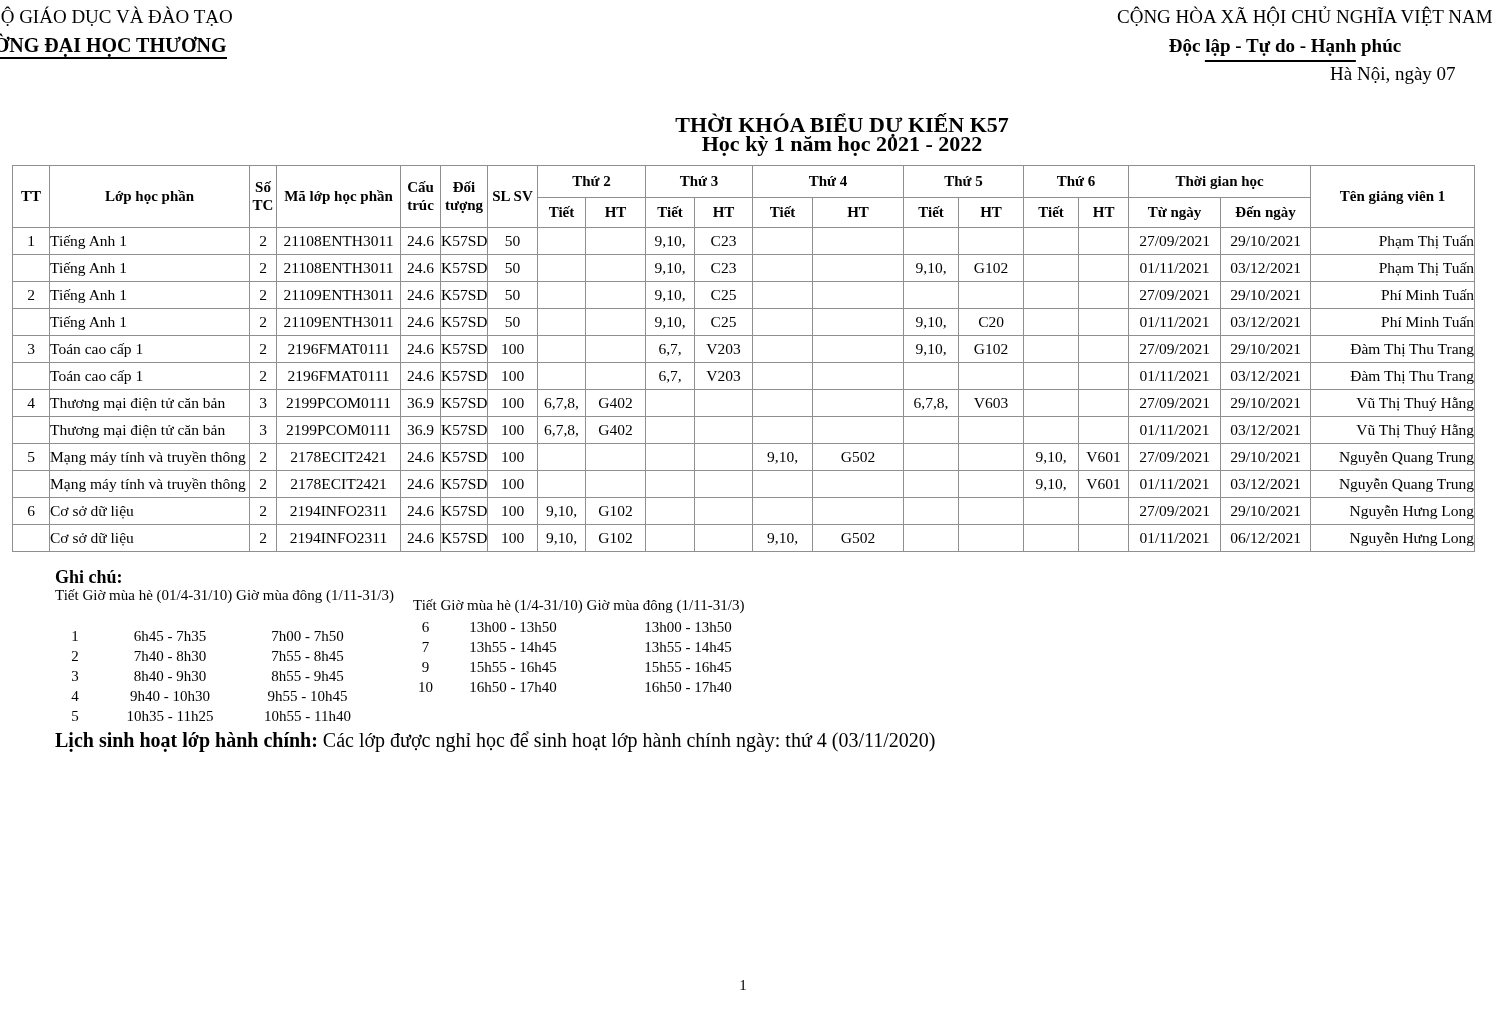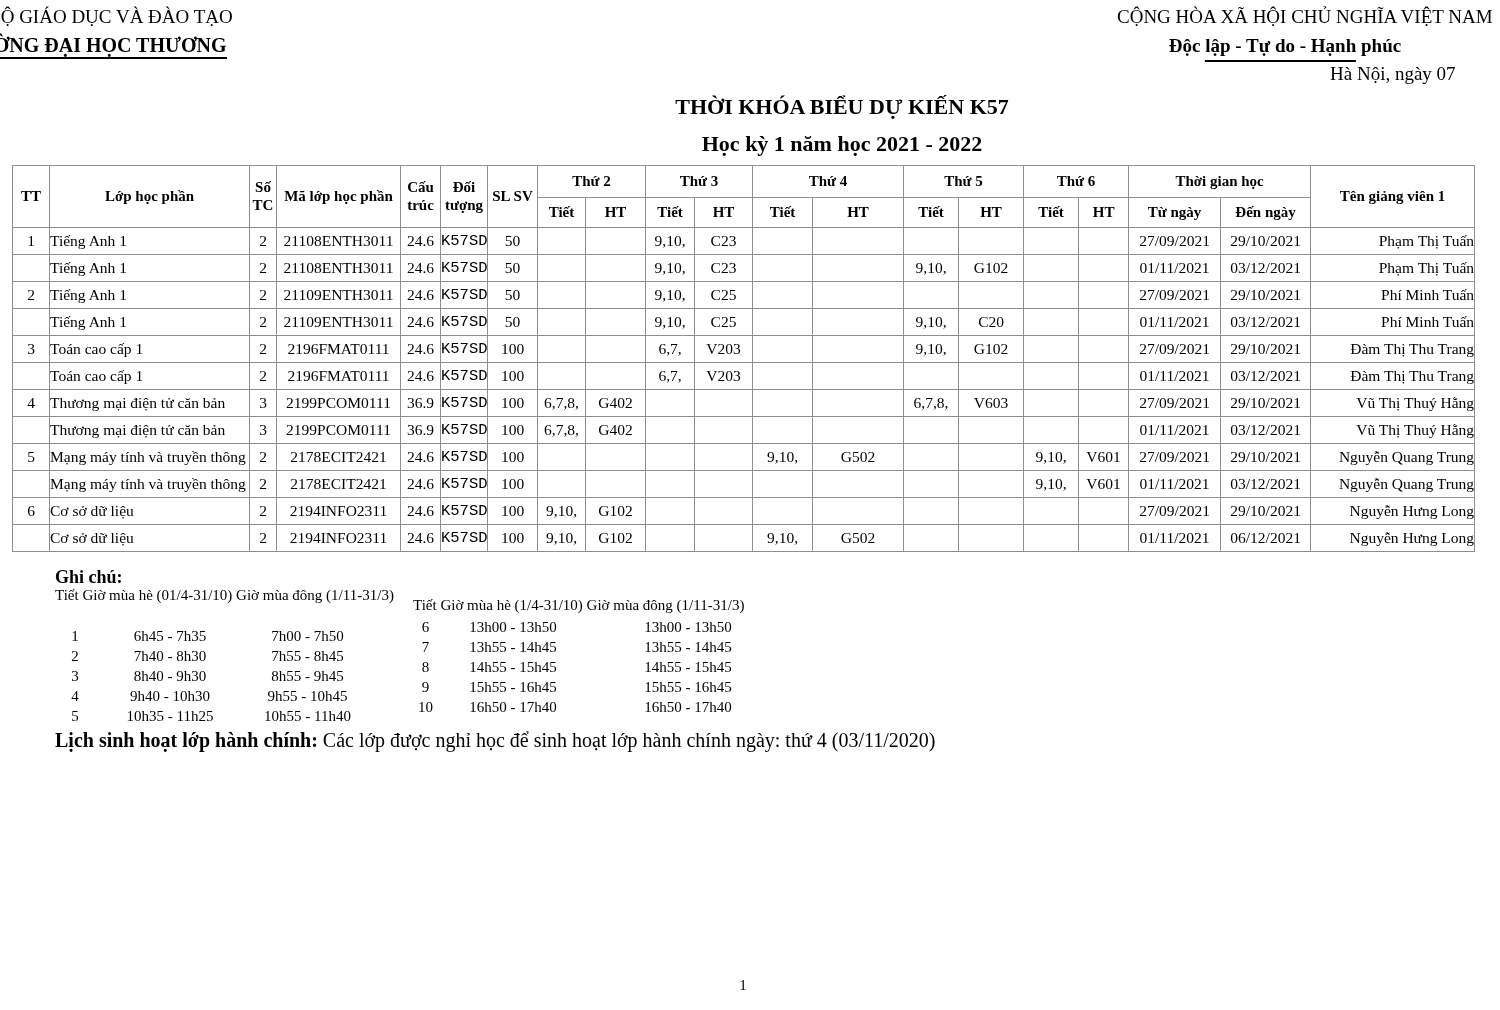--- a/index.html
+++ b/index.html
@@ -31,21 +31,21 @@
     line-height:1.15;white-space:normal;
   }
   thead tr.r1{height:32px;}
   thead tr.r2{height:30px;}
   tbody tr{height:27px;}
   table.tt td{white-space:nowrap;vertical-align:middle;}
   th.clip{white-space:nowrap;padding:0;}
   td.tt{text-align:center;vertical-align:top;padding-top:3px;}
   td.name{text-align:left;padding-left:7px;}
   td.c{text-align:center;}
-  td.dt{text-align:left;padding-left:3px;font-family:Liberation Mono, monospace;}
+  td.dt{text-align:left;padding-left:3px;}
   td.num{text-align:center;padding-right:5px;}
   td.gv{text-align:right;padding-left:7px;}
 
   
   .note-title{font-size:18px;font-weight:bold;}
   .note-head{font-size:15px;line-height:17px;}
   .note-head-left{width:348px;white-space:normal;}
   .note-row{height:20px;line-height:20px;font-size:15px;}
   .nc1,.nc2,.nc3{display:inline-block;text-align:center;vertical-align:top;}
   .note-left .nc1{width:40px;}
@@ -65,21 +65,21 @@
 <div class="abs" style="left:-50px;top:34px;">
   <span class="h-uni">TRƯỜNG ĐẠI HỌC THƯƠNG</span>
 </div>
 
 <div class="abs h-line" style="left:1117px;top:6px;">CỘNG HÒA XÃ HỘI CHỦ NGHĨA VIỆT NAM</div>
 <div class="abs h-motto h-center" style="left:1285px;top:35px;">
   <span>Độc </span><span class="u">lập - Tự do - Hạnh</span><span> phúc</span>
 </div>
 <div class="abs h-line" style="left:1330px;top:63px;">Hà Nội, ngày 07</div>
 
-<div class="abs title h-center" style="left:842px;top:94px;">THỜI KHÓA BIỂU DỰ KIẾN K57</div>
+<div class="abs title h-center" style="left:842px;top:112px;">THỜI KHÓA BIỂU DỰ KIẾN K57</div>
 <div class="abs title h-center" style="left:842px;top:131px;">Học kỳ 1 năm học 2021 - 2022</div>
 
 <div class="abs" style="left:12px;top:165px;">
 <table class="tt">
   <colgroup>
     <col style="width:37px">
         <col style="width:200px">
         <col style="width:27px">
     <col style="width:124px">
         <col style="width:40px">
@@ -411,21 +411,20 @@
       <div class="note-row"><span class="nc1">4</span><span class="nc2">9h40 - 10h30</span><span class="nc3">9h55 - 10h45</span></div>
       <div class="note-row"><span class="nc1">5</span><span class="nc2">10h35 - 11h25</span><span class="nc3">10h55 - 11h40</span></div>
     </div>
 </div>
 
 <div class="note-right">
   <div class="abs note-head" style="left:413px;top:597px;">Tiết   Giờ mùa hè (1/4-31/10)  Giờ mùa đông (1/11-31/3)</div>
   <div class="abs" style="left:413px;top:617px;">
       <div class="note-row"><span class="nc1">6</span><span class="nc2">13h00 - 13h50</span><span class="nc3">13h00 - 13h50</span></div>
       <div class="note-row"><span class="nc1">7</span><span class="nc2">13h55 - 14h45</span><span class="nc3">13h55 - 14h45</span></div>
-      <div class="note-row"><span class="nc1">8</span><span class="nc2">14h55 - 15h45</span><span class="nc3">14h55 - 15h45</span></div>
       <div class="note-row"><span class="nc1">9</span><span class="nc2">15h55 - 16h45</span><span class="nc3">15h55 - 16h45</span></div>
       <div class="note-row"><span class="nc1">10</span><span class="nc2">16h50 - 17h40</span><span class="nc3">16h50 - 17h40</span></div>
     </div>
 </div>
 
 <div class="abs admin" style="left:55px;top:729px;">
   <b>Lịch sinh hoạt lớp hành chính:</b><span> Các lớp được nghỉ học để sinh hoạt lớp hành chính ngày: thứ 4 (03/11/2020)</span>
 </div>
 
 <div class="abs pagenum" style="left:743px;top:977px;">1</div>

